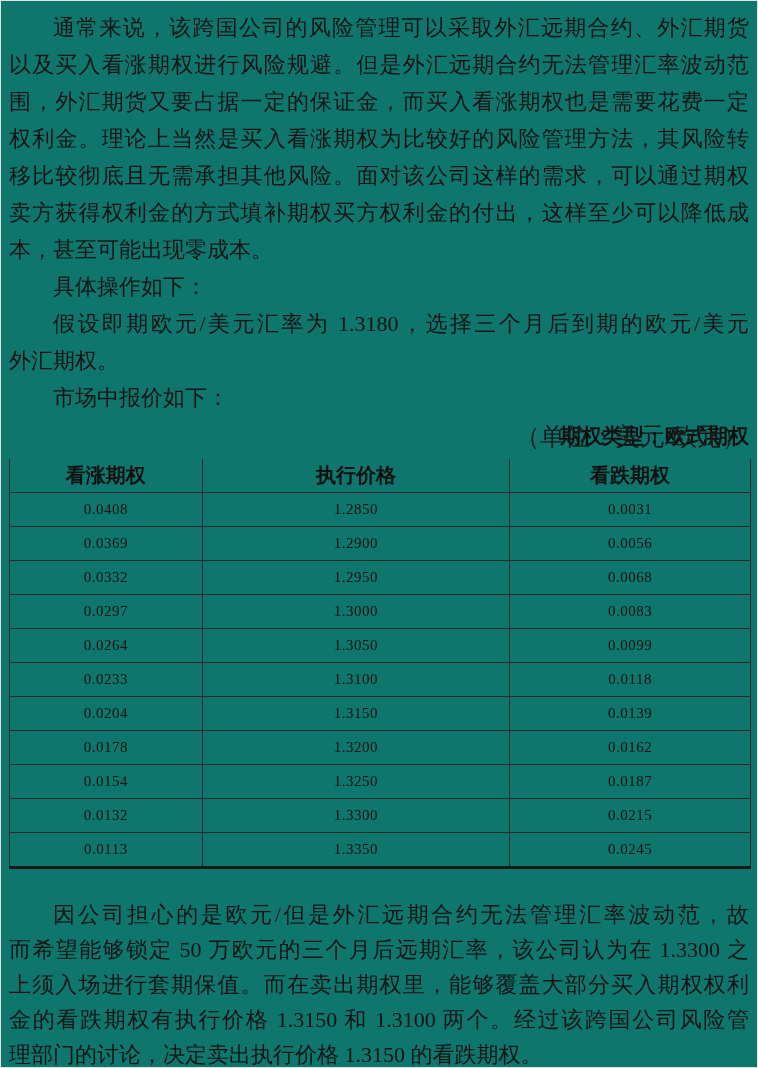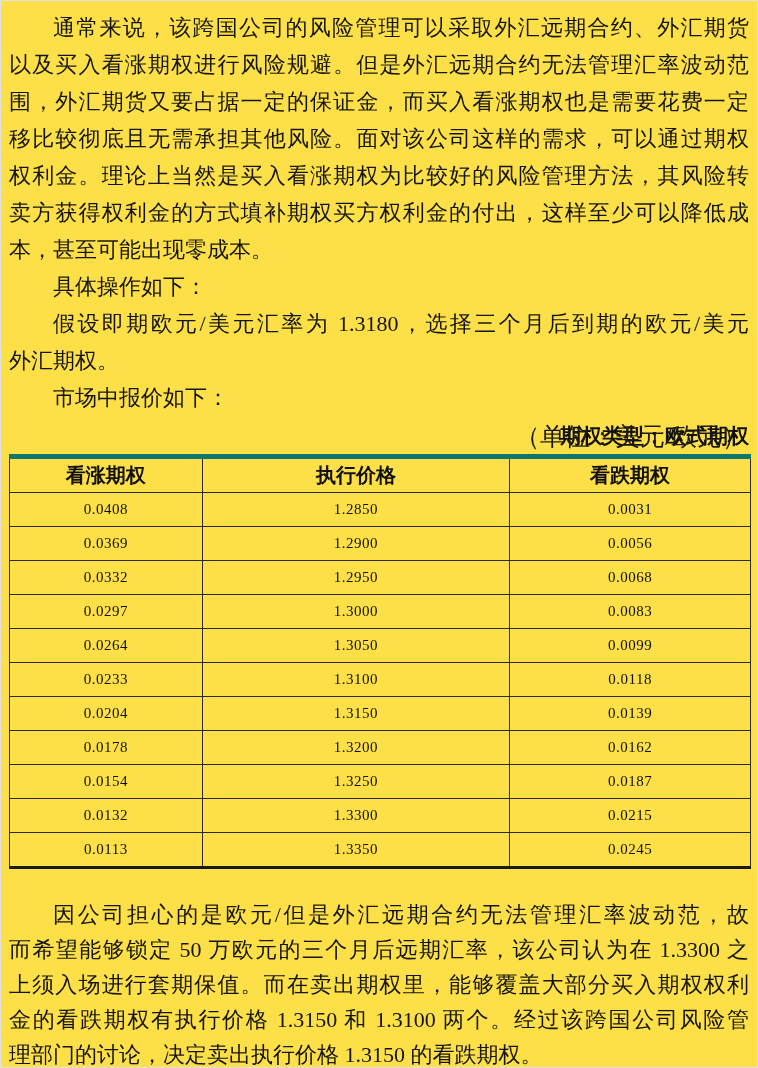--- a/index.html
+++ b/index.html
@@ -4,21 +4,21 @@
 <style>
   html, body {
     margin: 0;
     padding: 0;
     background: #ffffff;
   }
   .page {
     position: relative;
     width: 758px;
     height: 1068px;
-    background: #fde047;
+    background: #0f766e;
     box-sizing: border-box;
     border: 1px solid #e2e2e2;
     padding: 8px 8px 0 8px;
     overflow: hidden;
     font-family: "Liberation Serif", "DejaVu Serif", serif;
     color: #111111;
   }
   .body-line {
     font-size: 22px;
     line-height: 37px;
@@ -90,22 +90,22 @@
 </style>
 </head>
 <body>
 
 <div class="page">
 
   <div>
     <div class="body-line just indent">通常来说，该跨国公司的风险管理可以采取外汇远期合约、外汇期货</div>
     <div class="body-line just">以及买入看涨期权进行风险规避。但是外汇远期合约无法管理汇率波动范</div>
     <div class="body-line just">围，外汇期货又要占据一定的保证金，而买入看涨期权也是需要花费一定</div>
+    <div class="body-line just">权利金。理论上当然是买入看涨期权为比较好的风险管理方法，其风险转</div>
     <div class="body-line just">移比较彻底且无需承担其他风险。面对该公司这样的需求，可以通过期权</div>
-    <div class="body-line just">权利金。理论上当然是买入看涨期权为比较好的风险管理方法，其风险转</div>
     <div class="body-line just">卖方获得权利金的方式填补期权买方权利金的付出，这样至少可以降低成</div>
     <div class="body-line">本，甚至可能出现零成本。</div>
   </div>
 
   <div class="body-line indent">具体操作如下：</div>
 
   <div>
     <div class="body-line just indent">假设即期欧元/美元汇率为 1.3180，选择三个月后到期的欧元/美元</div>
     <div class="body-line">外汇期权。</div>
   </div>

